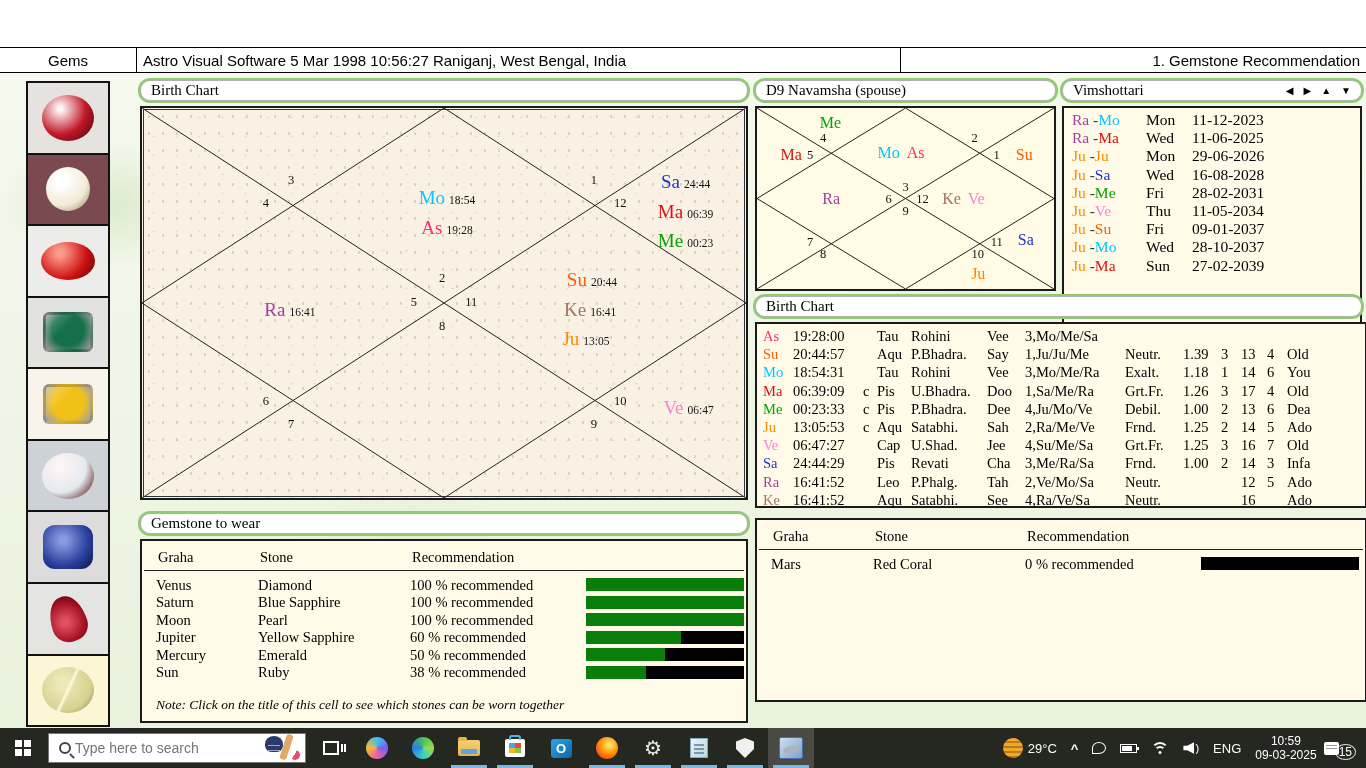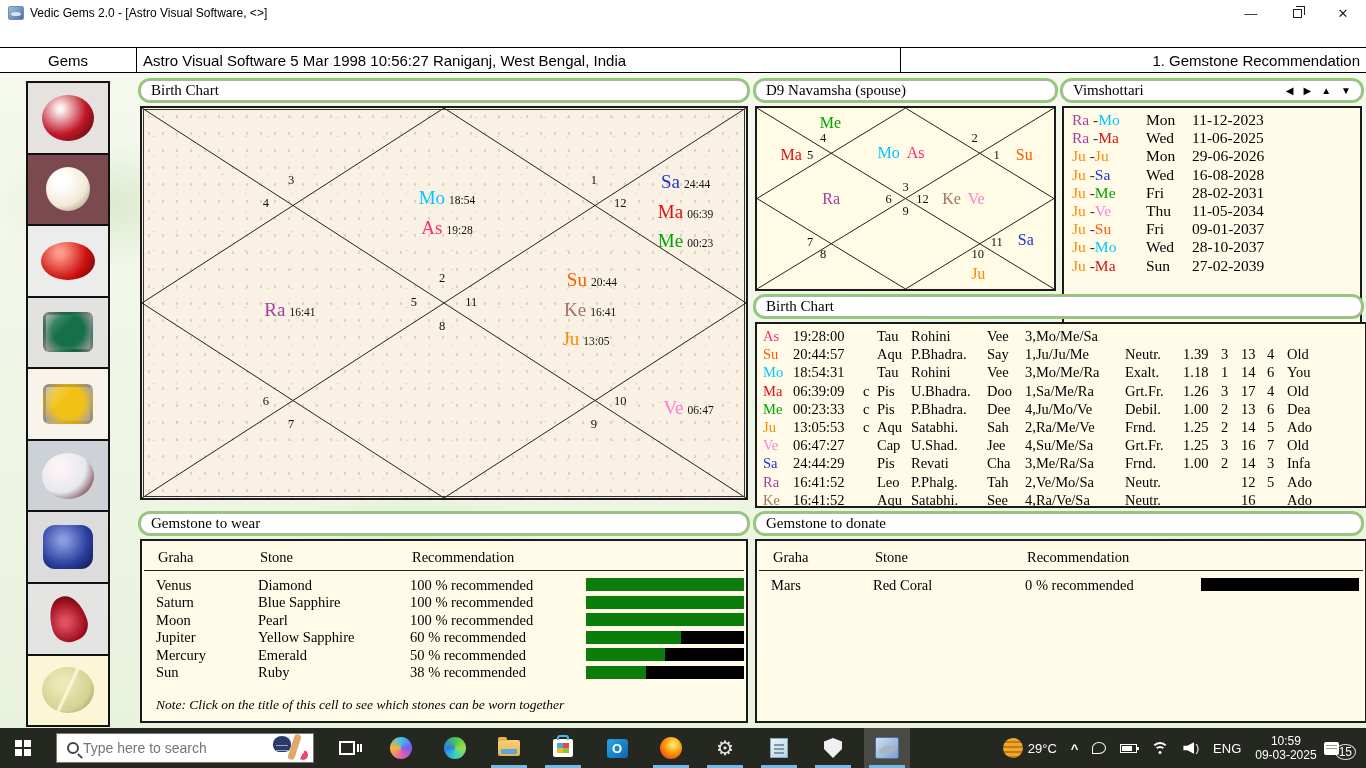--- a/index.html
+++ b/index.html
@@ -79,21 +79,21 @@
     padding:8px 10px 4px 14px; border-bottom:1.5px solid #222; margin:0 2px; }
   .gt-row{ display:grid; grid-template-columns:102px 152px 176px 1fr; align-items:center;
     font-family:"Liberation Serif", serif; font-size:14.5px; line-height:16px; padding-left:14px; margin-top:1.5px; }
   .gt-body{ padding-top:4px; }
   .bar{ width:158px; height:13px; background:#000; justify-self:end; margin-right:14px; }
   .bar i{ display:block; height:100%; background:#0b7d0b; }
   .note{ position:absolute; left:14px; bottom:8px; font-family:"Liberation Serif", serif; font-style:italic; font-size:13.5px; }
 
   
   .taskbar{ position:absolute; left:0; top:728px; width:1366px; height:40px; background:#252820;
-    display:flex; align-items:center; color:#fff;gap:8px; }
+    display:flex; align-items:center; color:#fff; }
   .tb-cell{ width:46px; height:40px; display:flex; align-items:center; justify-content:center; position:relative; flex:0 0 auto; }
   .tb-cell.active{ background:rgba(255,255,255,.16); }
   .tb-underline{ position:absolute; left:5px; right:5px; bottom:0; height:3px; background:#76b9e8; }
   .start-grid{ width:16px; height:16px; display:grid; grid-template-columns:7px 7px; grid-template-rows:7px 7px; gap:2px; }
   .start-grid i{ background:#fff; }
   .searchbox{ width:258px; height:30px; background:#fff; border:1px solid #777; display:flex; align-items:center; margin:0 2px; position:relative; flex:0 0 auto; }
   .searchbox input{ border:none; outline:none; flex:1; font-size:14px; color:#333; background:transparent; padding-left:4px; font-family:"Liberation Sans",sans-serif;}
   .mag{ width:12px; height:12px; border:2px solid #444; border-radius:50%; margin-left:10px; position:relative; flex:0 0 auto;}
   .mag i{ position:absolute; width:2px; height:6px; background:#444; left:10px; top:9px; transform:rotate(-45deg); }
   .cricket{ width:40px; height:28px; position:relative; margin-right:2px; flex:0 0 auto;}
@@ -144,35 +144,20 @@
   .notif{ display:flex; align-items:center; gap:2px; padding-right:10px; }
   .notif .pageic{ width:15px; height:13px; background:#fff; border-radius:2px; position:relative; }
   .notif .pageic i{ position:absolute; left:2px; top:3px; width:11px; height:1.5px; background:#999; box-shadow:0 3px 0 #999; }
   .notif .count{ font-size:12px; border:1px solid #ddd; border-radius:50%; padding:0 3px; margin-left:-6px; margin-top:8px; background:#252820; }
 </style>
 </head>
 <body>
 
 <div class="screen">
 
-  <div class="titlebar">
-    <span class="app-icon">
-        <i></i>
-      </span>
-    <span>Vedic Gems 2.0 - [Astro Visual Software,  &lt;&gt;]</span>
-    <div class="win-controls">
-      <span class="win-btn">—</span>
-      <span class="win-btn">
-          <span class="restore-glyph">
-            <i></i>
-          </span>
-        </span>
-      <span class="win-btn">✕</span>
-    </div>
-  </div>
 
 
   <div class="headerrow">
     <div class="h-left">Gems</div>
     <div class="h-center">Astro Visual Software  5 Mar 1998 10:56:27   Raniganj, West Bengal, India</div>
     <div class="h-right">1. Gemstone Recommendation</div>
   </div>
 
   <div class="workspace">
 
@@ -560,23 +545,20 @@
               <div class="bar">
                 <i style="width: 38%;"></i>
               </div>
             </div>
           </div>
         <div class="note">Note: Click on the title of this cell to see which stones can be worn together</div>
       </div>
     </div>
 
     <div class="panel" style="left:755px; top:440px; width:614px;">
-      <div class="pill" style="width:607px;">
-          <span>Gemstone to donate</span>
-        </div>
       <div class="pbox" style="height:184px; width:612px;">
         <div class="gt-head">
           <span>Graha</span>
           <span>Stone</span>
           <span>Recommendation</span>
         </div>
         <div class="gt-body" id="donBody">
             <div class="gt-row">
               <span>Mars</span>
               <span>Red Coral</span>

